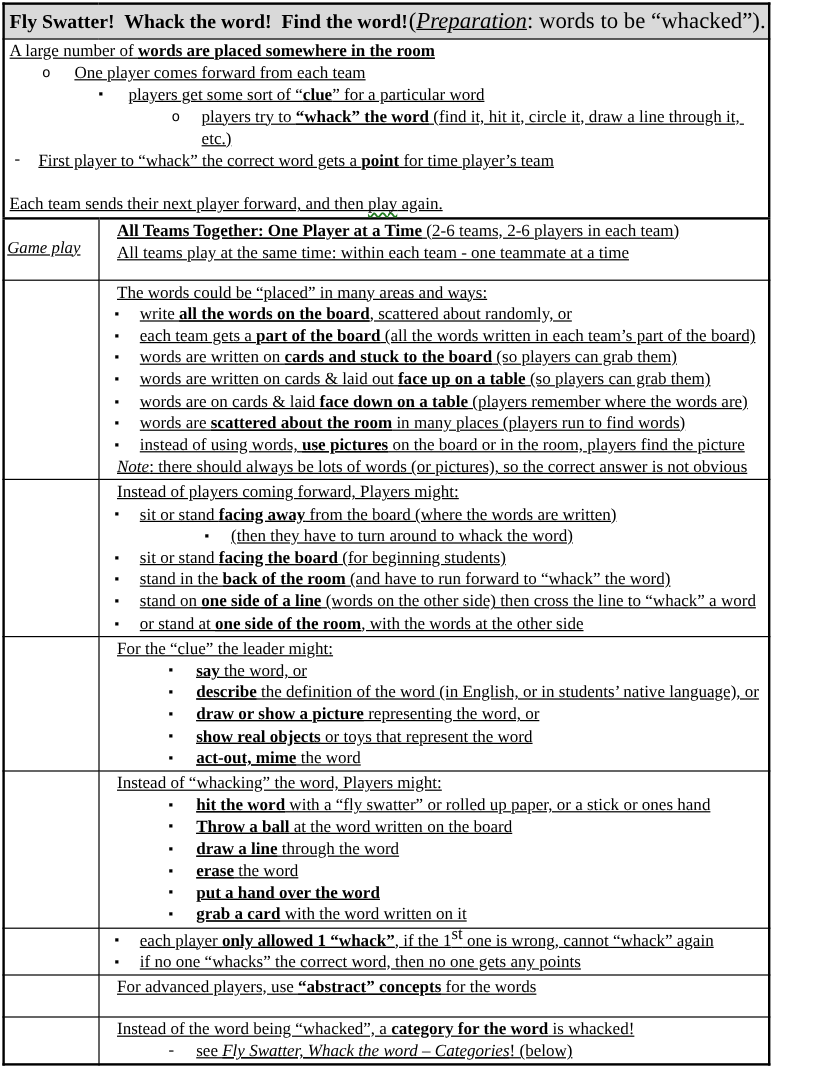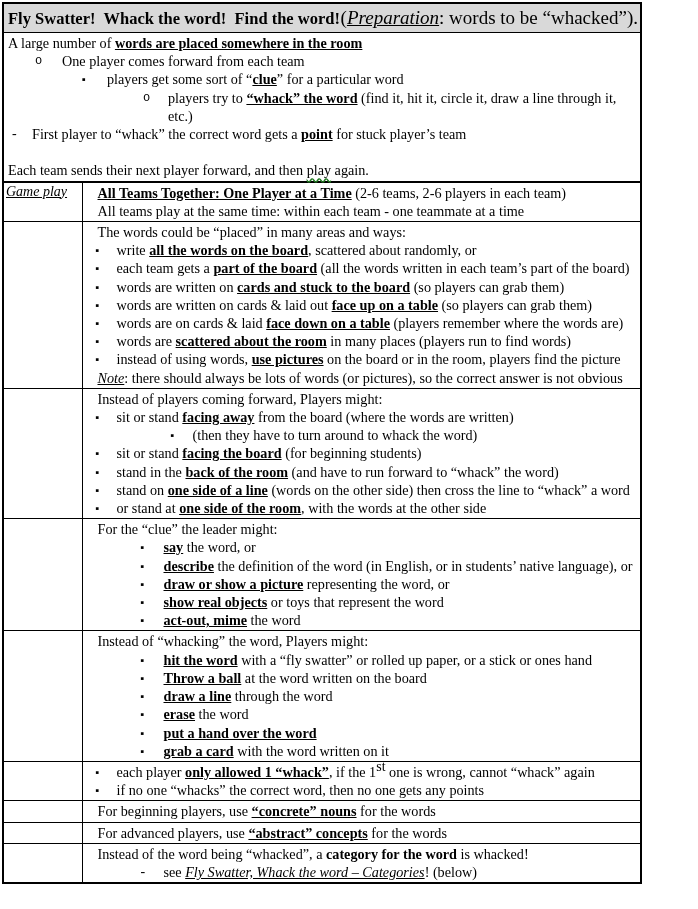--- a/index.html
+++ b/index.html
@@ -41,22 +41,22 @@
 
   
   td.cats {
     text-align: center;
     padding: 2px 2px;
     white-space: pre-wrap;
     font-size: 14px;
   }
 
   
-  td.cell { padding: 1px 2px 1px 0; }
-  td.lbl  { padding: 1px 2px; font-size: 14px; }
+  td.cell { padding: 1px 2px 1px 0; text-decoration: underline; }
+  td.lbl  { padding: 17px 2px; font-size: 14px; }
 
   .line {
     position: relative;
     line-height: 18.2px;
     min-height: 18.2px;
     white-space: pre-wrap;
   }
   .mark { position: absolute; top: 0; }
   .mark-o  { font-family: "Liberation Mono", monospace; font-size: 12px; }
   .mark-sq { font-size: 11px; line-height: 18.2px; }
@@ -103,21 +103,21 @@
           <span class="prep" data-name="preparation-note"><span data-name="preparation-open">(</span><span class="seg-iu" data-name="preparation-label">Preparation</span><span data-name="preparation-rest">: words to be “whacked”).</span></span>
         </div>
       </td>
     </tr>
   <tr data-name="row-intro">
         <td colspan="2" class="cell" data-name="row-content">
           <div class="line f0" data-name="text-line"><span class="seg-n" data-name="text-segment">A large number of </span><span class="seg-bu" data-name="text-segment">words are placed somewhere in the room</span></div>
           <div class="line f1 has-mark" data-name="text-line"><span class="mark mark-o" data-name="bullet-marker">o</span><span class="seg-n" data-name="text-segment">One player comes forward from each team</span></div>
           <div class="line f2 has-mark" data-name="text-line"><span class="mark mark-sq" data-name="bullet-marker">▪</span><span class="seg-n" data-name="text-segment">players get some sort of “</span><span class="seg-bu" data-name="text-segment">clue</span><span class="seg-n" data-name="text-segment">” for a particular word</span></div>
           <div class="line f3 has-mark" data-name="text-line"><span class="mark mark-o" data-name="bullet-marker">o</span><span class="seg-n" data-name="text-segment">players try to </span><span class="seg-bu" data-name="text-segment">“whack” the word</span><span class="seg-n" data-name="text-segment"> (find it, hit it, circle it, draw a line through it, etc.)</span></div>
-          <div class="line f0 has-mark" data-name="text-line"><span class="mark mark-dash" data-name="bullet-marker">-</span><span class="seg-n" data-name="text-segment">First player to “whack” the correct word gets a </span><span class="seg-bu" data-name="text-segment">point</span><span class="seg-n" data-name="text-segment"> for stuck player’s team</span></div>
+          <div class="line f0 has-mark" data-name="text-line"><span class="mark mark-dash" data-name="bullet-marker">-</span><span class="seg-n" data-name="text-segment">First player to “whack” the correct word gets a </span><span class="seg-bu" data-name="text-segment">point</span><span class="seg-n" data-name="text-segment"> for time player’s team</span></div>
           <div class="line f0" data-name="text-line"></div>
           <div class="line f0" data-name="text-line"><span class="seg-n" data-name="text-segment">Each team sends their next player forward, and then </span><span class="seg-wavy" data-name="text-segment">play</span><span class="seg-n" data-name="text-segment"> again.</span></div>
         </td>
       </tr>
       <tr data-name="row-game-play">
         <td class="lbl" data-name="row-label"><span class="seg-iu" data-name="row-label-text">Game play</span></td>
         <td class="cell" data-name="row-content">
           <div class="line c0" data-name="text-line"><span class="seg-bu" data-name="text-segment">All Teams Together: One Player at a Time</span><span class="seg-n" data-name="text-segment"> (2-6 teams, 2-6 players in each team)</span></div>
           <div class="line c0" data-name="text-line"><span class="seg-n" data-name="text-segment">All teams play at the same time: within each team - one teammate at a time</span></div>
         </td>
@@ -171,26 +171,20 @@
           <div class="line c2 has-mark" data-name="text-line"><span class="mark mark-sq" data-name="bullet-marker">▪</span><span class="seg-bu" data-name="text-segment">grab a card</span><span class="seg-n" data-name="text-segment"> with the word written on it</span></div>
         </td>
       </tr>
       <tr data-name="row-whack-rules">
         <td class="lbl" data-name="row-label"></td>
         <td class="cell" data-name="row-content">
           <div class="line c1 has-mark" data-name="text-line"><span class="mark mark-sq" data-name="bullet-marker">▪</span><span class="seg-n" data-name="text-segment">each player </span><span class="seg-bu" data-name="text-segment">only allowed 1 “whack”</span><span class="seg-n" data-name="text-segment">, if the 1</span><span class="seg-sup" data-name="text-segment">st</span><span class="seg-n" data-name="text-segment"> one is wrong, cannot “whack” again</span></div>
           <div class="line c1 has-mark" data-name="text-line"><span class="mark mark-sq" data-name="bullet-marker">▪</span><span class="seg-n" data-name="text-segment">if no one “whacks” the correct word, then no one gets any points</span></div>
         </td>
       </tr>
-      <tr data-name="row-beginning-players">
-        <td class="lbl" data-name="row-label"></td>
-        <td class="cell" data-name="row-content">
-          <div class="line c0" data-name="text-line"><span class="seg-n" data-name="text-segment">For beginning players, use </span><span class="seg-bu" data-name="text-segment">“concrete” nouns</span><span class="seg-n" data-name="text-segment"> for the words</span></div>
-        </td>
-      </tr>
       <tr data-name="row-advanced-players">
         <td class="lbl" data-name="row-label"></td>
         <td class="cell" data-name="row-content">
           <div class="line c0" data-name="text-line"><span class="seg-n" data-name="text-segment">For advanced players, use </span><span class="seg-bu" data-name="text-segment">“abstract” concepts</span><span class="seg-n" data-name="text-segment"> for the words</span></div>
         </td>
       </tr>
       <tr data-name="row-category-variation">
         <td class="lbl" data-name="row-label"></td>
         <td class="cell" data-name="row-content">
           <div class="line c0" data-name="text-line"><span class="seg-n" data-name="text-segment">Instead of the word being “whacked”, a </span><span class="seg-b" data-name="text-segment">category for the word</span><span class="seg-n" data-name="text-segment"> is whacked!</span></div>

